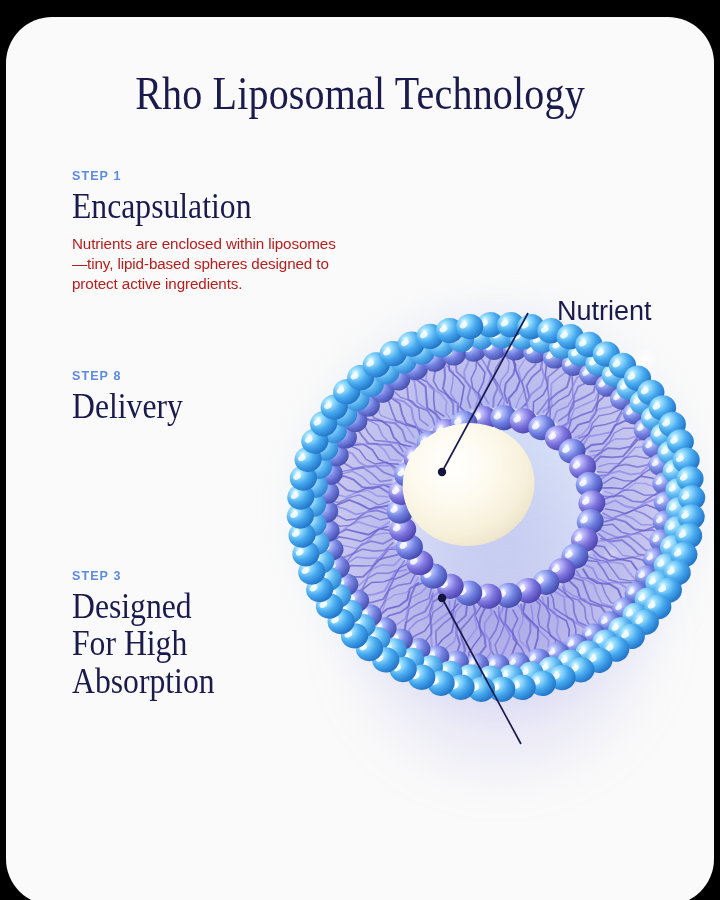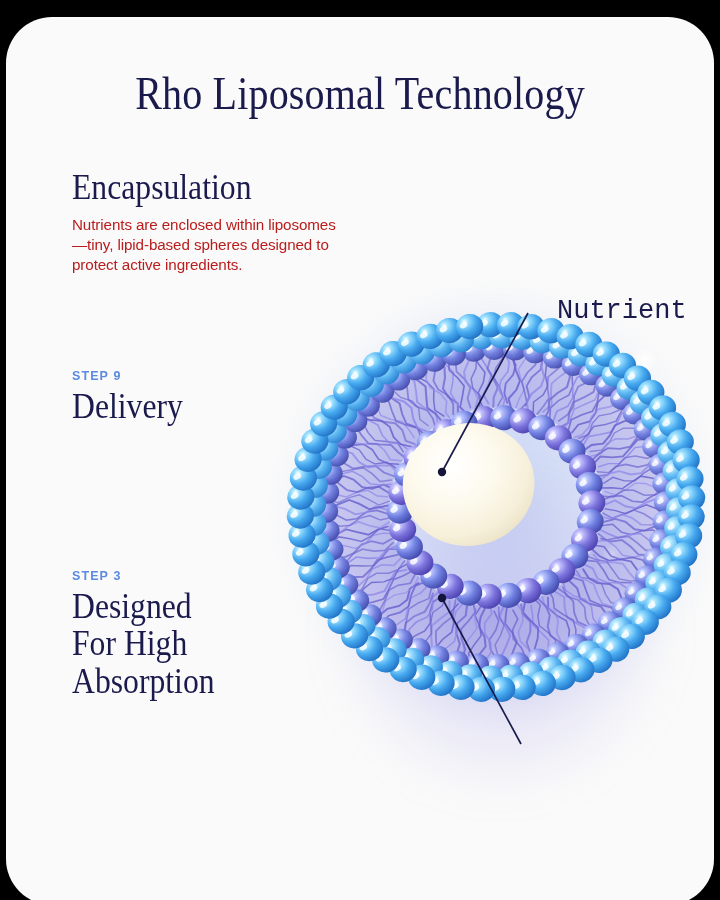--- a/index.html
+++ b/index.html
@@ -78,21 +78,21 @@
   }
   .step-body {
     font-size:15.2px; line-height:1.31;
     color:#b91c1c;
     letter-spacing:-0.1px;
   }
 
   
   .anno {
     position:absolute;
-    font-family:Liberation Mono, monospace;
+    font-family:Liberation Sans, sans-serif;
     font-size:27px; color:#1a1a4d;
   }
   #anno-nutrient { left:551px; top:279px; }
   #anno-liposome { left:537px; top:720px; }
   svg.leaders { position:absolute; left:0; top:0; width:708px; height:888px; pointer-events:none; }
   #lipo-svg { position:absolute; left:276px; top:276px; }
 </style>
 </head>
 <body>
 
@@ -702,26 +702,27 @@
   <svg class="leaders" viewBox="0 0 708 888">
     <line x1="522" y1="296" x2="436" y2="455" stroke="#1a1a4d" stroke-width="1.7"></line>
     <circle cx="436" cy="455" r="4.2" fill="#15143a"></circle>
     <line x1="515" y1="727" x2="436" y2="581" stroke="#1a1a4d" stroke-width="1.7"></line>
     <circle cx="436" cy="581" r="4.2" fill="#15143a"></circle>
   </svg>
 
   <div id="title">Rho Liposomal Technology</div>
 
   <div class="step" id="step-1">
+    <div class="step-label">STEP 1</div>
     <div class="step-heading">Encapsulation</div>
     <div class="step-body">Nutrients are enclosed within liposomes—tiny, lipid-based spheres designed to protect active ingredients.</div>
   </div>
 
   <div class="step" id="step-2">
-    <div class="step-label">STEP 9</div>
+    <div class="step-label">STEP 8</div>
     <div class="step-heading">Delivery</div>
   </div>
 
   <div class="step" id="step-3">
     <div class="step-label">STEP 3</div>
     <div class="step-heading">Designed
 For High
 Absorption</div>
   </div>
 

